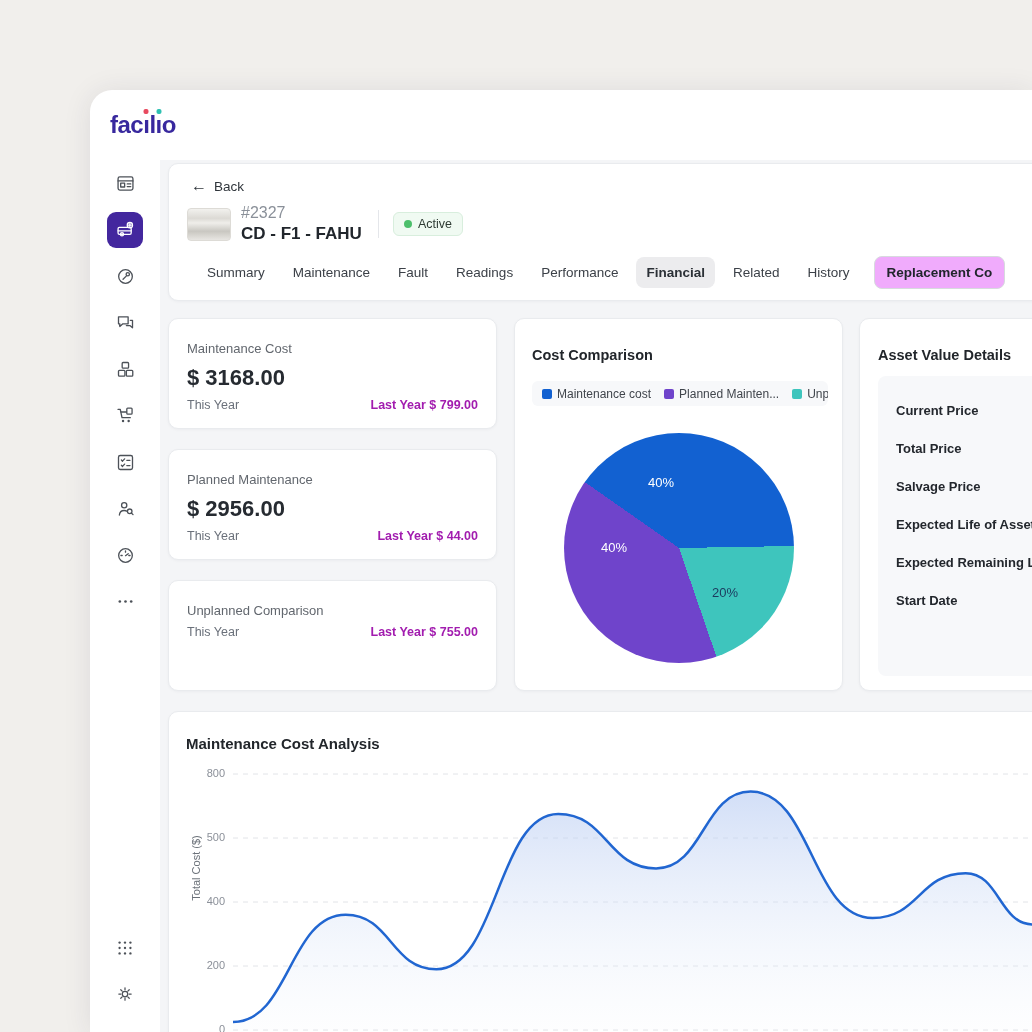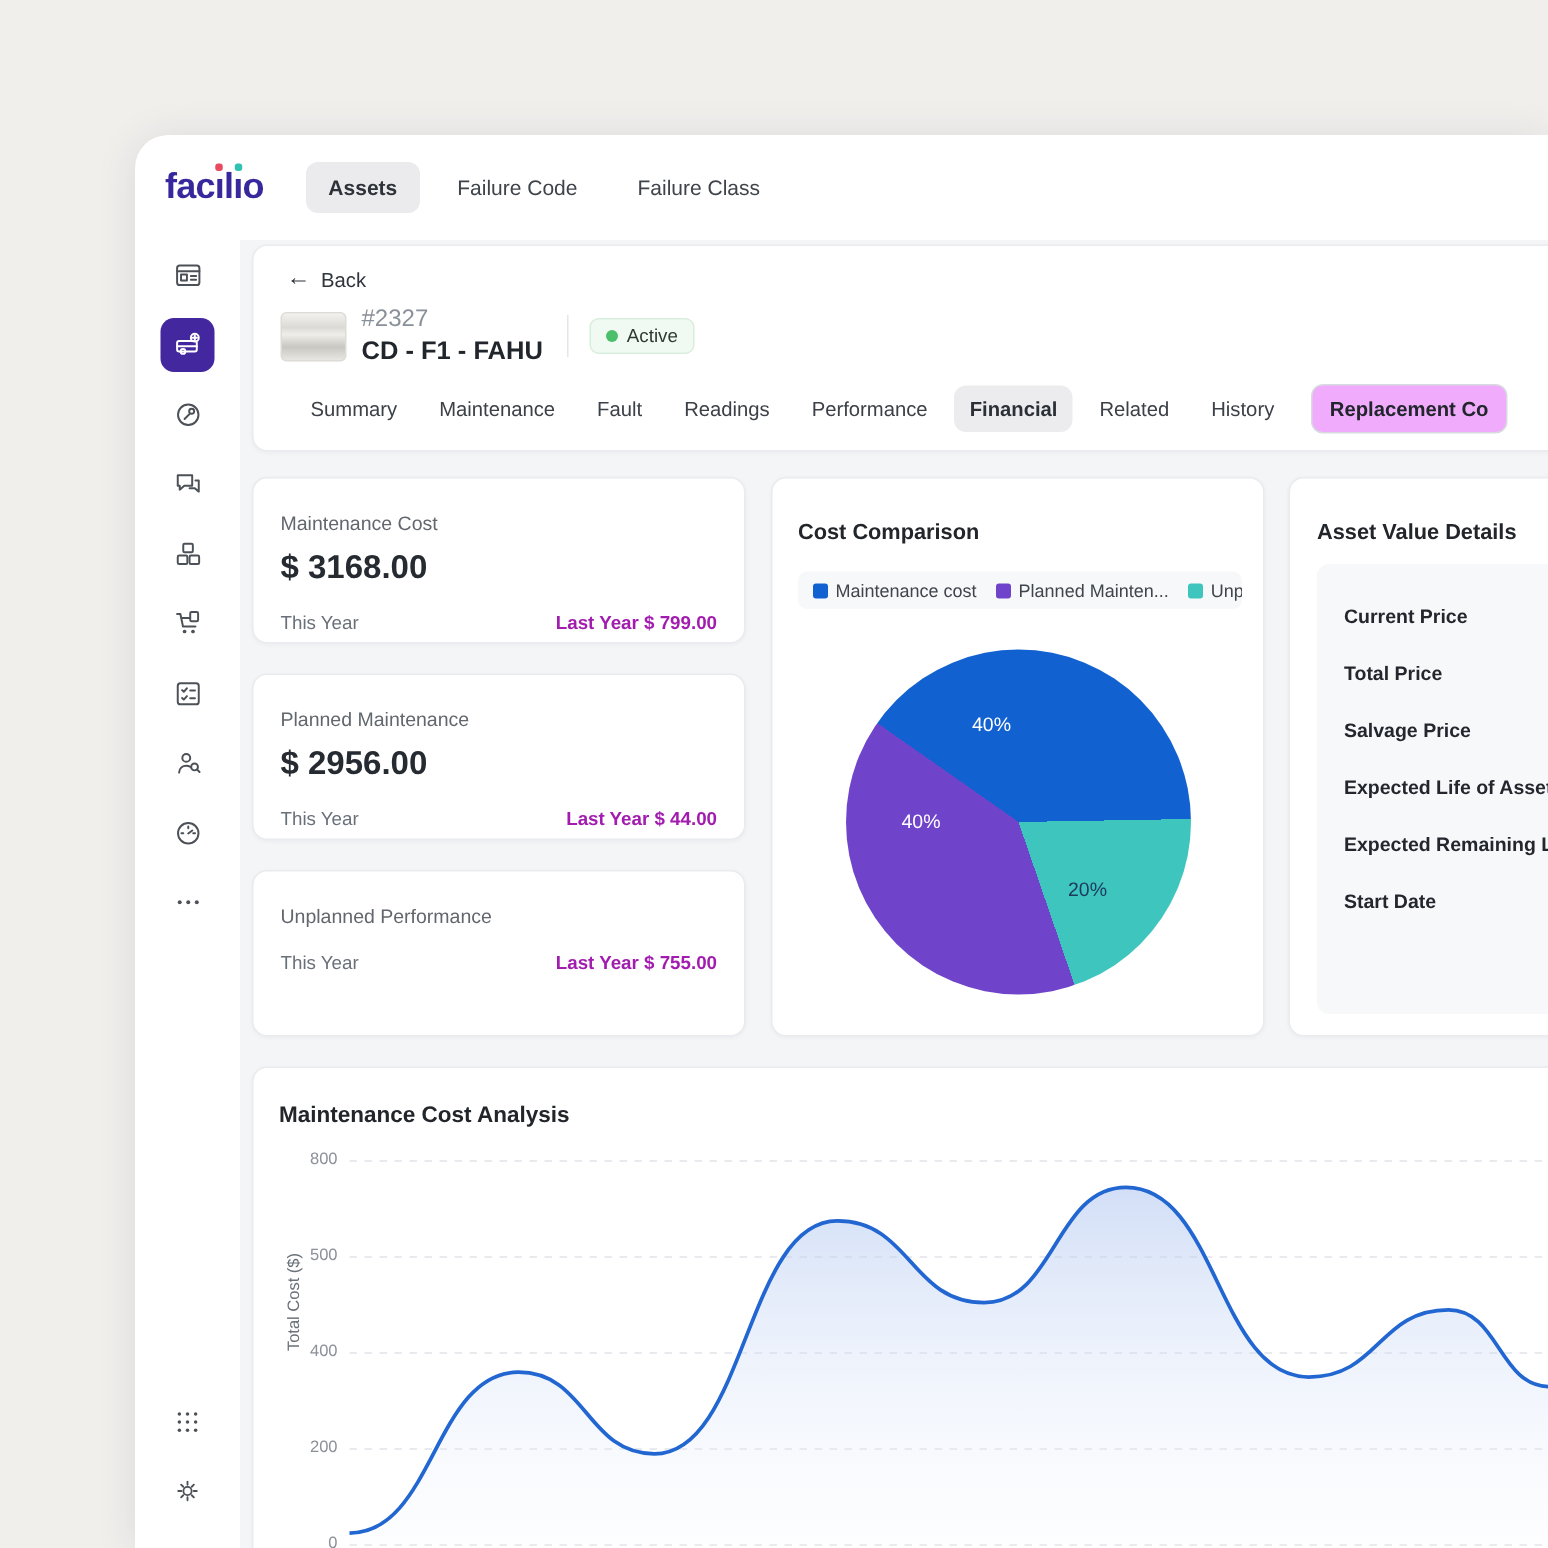--- a/index.html
+++ b/index.html
@@ -59,21 +59,21 @@
   .status-dot { width:8px; height:8px; border-radius:50%; background:#4cbf6b; }
   .tabs-row { position:absolute; left:28px; top:92px; display:flex; align-items:center; gap:8px; }
   .tab { font-size:13.5px; color:#3c4148; padding:8px 10px; border-radius:8px; white-space:nowrap; cursor:pointer; background:transparent; border:none; font-family:inherit; }
   .tab.active { background:#ececee; font-weight:bold; color:#2b3036; }
   .tab.outlined { border:1px solid #d7dade; background:#f0abfc; font-weight:bold; color:#21262c; padding:8px 12px; margin-left:6px; }
 
   
   .sum-card { left:168px; width:329px; height:111px; padding:22px 18px 0 18px; }
   .sum-title { font-size:13px; color:#62676e; }
   .sum-value { font-size:22px; font-weight:bold; color:#262b31; margin-top:9px; }
-  .sum-bottom { display:flex; justify-content:space-between; margin-top:17px; font-size:12.5px; }
+  .sum-bottom { display:flex; justify-content:space-between; margin-top:7px; font-size:12.5px; }
   .sum-period { color:#6a707a; }
   .sum-last { font-weight:bold; color:#a21caf; }
 
   
   .pie-card { left:514px; top:318px; width:329px; height:373px; }
   .card-title { font-size:14.5px; font-weight:bold; color:#22262b; }
   .pie-title { position:absolute; left:17px; top:28px; }
   .legend-bar { position:absolute; left:17px; top:62px; width:296px; height:25px; background:#f7f8fa;
     border-radius:6px; display:flex; align-items:center; gap:13px; padding:0 10px; overflow:hidden; white-space:nowrap; }
   .legend-item { display:flex; align-items:center; gap:5px; font-size:12px; color:#40454c; cursor:pointer; flex:none; }
@@ -103,25 +103,20 @@
 
   <div class="topnav">
     <div class="logo" id="logo" style="color: rgb(56, 40, 158);">
         <span>f</span>
         <span>a</span>
         <span>c</span>
         <span class="li">ı<span class="dot" style="background: rgb(232, 74, 95);"></span></span>
         <span>l</span>
         <span class="li">ı<span class="dot" style="background: rgb(47, 193, 178);"></span></span>
         <span>o</span>
-      </div>
-    <div class="navitems" id="navitems">
-        <button class="navitem active">Assets</button>
-        <button class="navitem">Failure Code</button>
-        <button class="navitem">Failure Class</button>
       </div>
   </div>
 
   <div class="sidebar" id="sidebar">
       <div class="side-item">
         <svg viewBox="0 0 24 24">
           <rect x="3.5" y="4.5" width="17" height="15" rx="2"></rect>
           <path d="M3.5 9h17"></path>
           <rect x="6.5" y="11.5" width="4.5" height="4.5"></rect>
           <path d="M14 12.5h4M14 15.5h4"></path>
@@ -266,21 +261,21 @@
       </div>
       <div class="card sum-card" style="top: 449px;">
         <div class="sum-title">Planned Maintenance</div>
         <div class="sum-value">$ 2956.00</div>
         <div class="sum-bottom">
           <span class="sum-period">This Year</span>
           <span class="sum-last">Last Year  $ 44.00</span>
         </div>
       </div>
       <div class="card sum-card" style="top: 580px;">
-        <div class="sum-title">Unplanned Performance</div>
+        <div class="sum-title">Unplanned Comparison</div>
         <div class="sum-bottom">
           <span class="sum-period">This Year</span>
           <span class="sum-last">Last Year  $ 755.00</span>
         </div>
       </div>
     </div>
 
   <div class="card pie-card">
     <div class="card-title pie-title">Cost Comparison</div>
     <div class="legend-bar" id="pie-legend">

